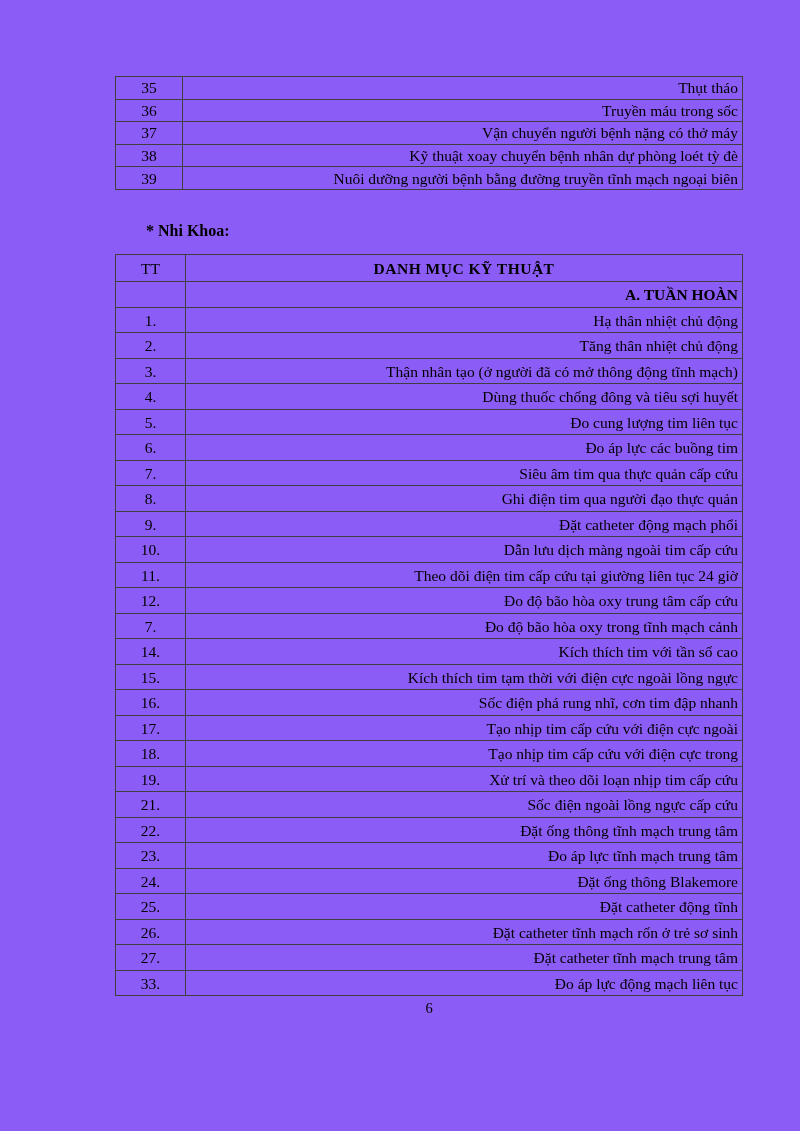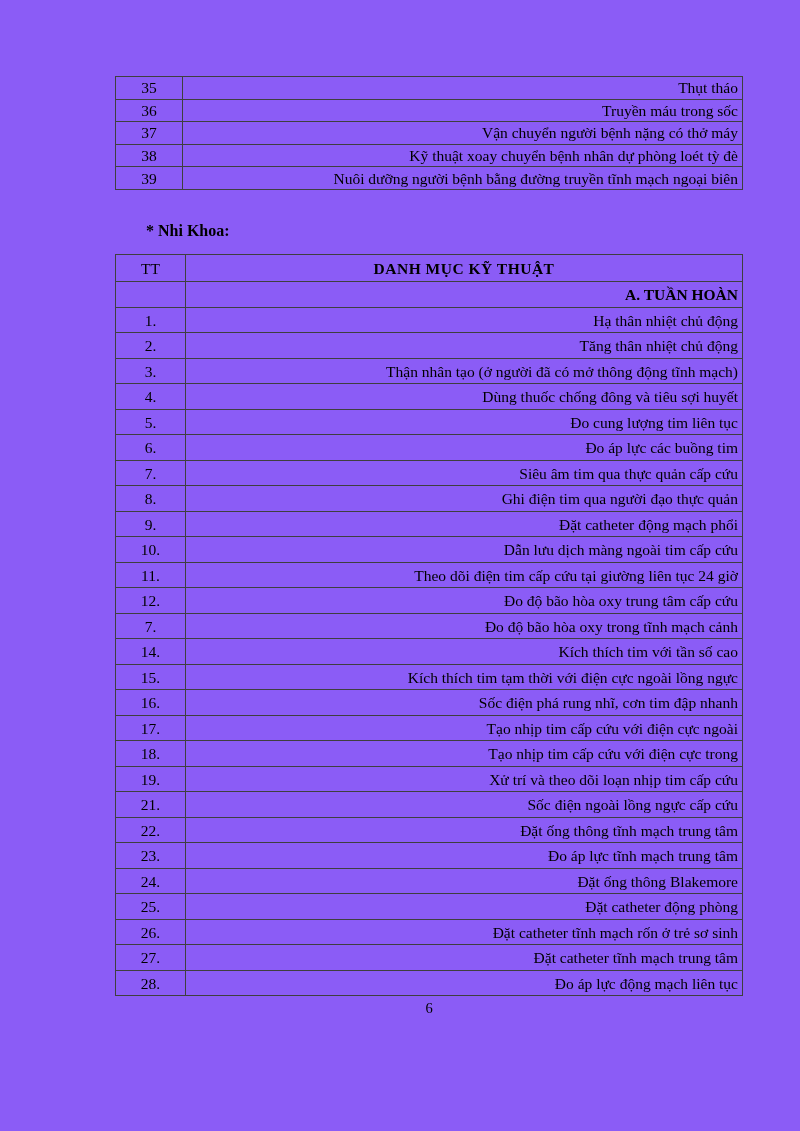--- a/index.html
+++ b/index.html
@@ -245,35 +245,35 @@
     <td class="name-cell">Đo áp lực tĩnh mạch trung tâm</td>
   </tr>
 
   <tr>
     <td class="tt-cell">24.</td>
     <td class="name-cell">Đặt ống thông Blakemore</td>
   </tr>
 
   <tr>
     <td class="tt-cell">25.</td>
-    <td class="name-cell">Đặt catheter động phòng</td>
+    <td class="name-cell">Đặt catheter động tĩnh</td>
   </tr>
 
   <tr>
     <td class="tt-cell">26.</td>
     <td class="name-cell">Đặt catheter tĩnh mạch rốn ở trẻ sơ sinh</td>
   </tr>
 
   <tr>
     <td class="tt-cell">27.</td>
     <td class="name-cell">Đặt catheter tĩnh mạch trung tâm</td>
   </tr>
 
   <tr>
-    <td class="tt-cell">28.</td>
+    <td class="tt-cell">33.</td>
     <td class="name-cell">Đo áp lực động mạch liên tục</td>
   </tr>
 </tbody>
     </table>
 
     <div class="page-number">6</div>
   </div>
 </div>
 
 </body></html>

